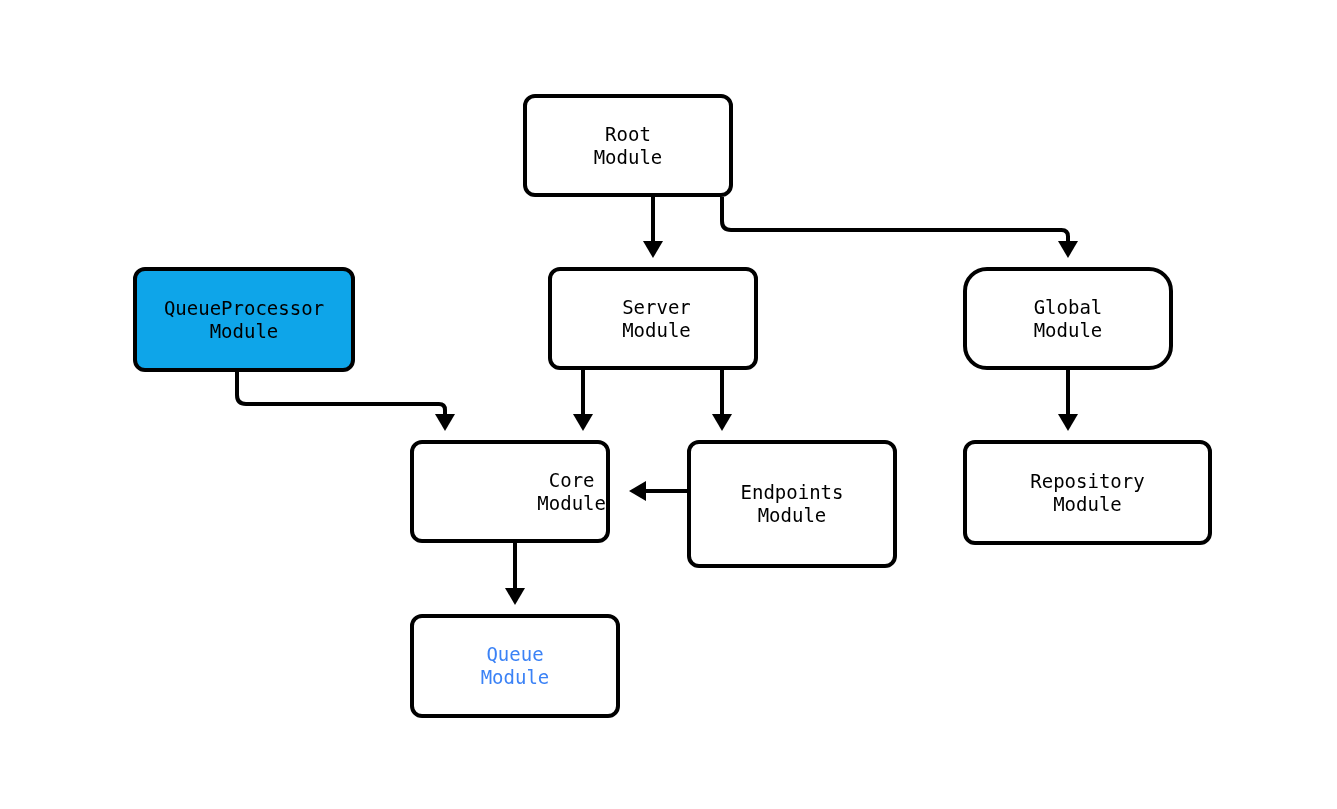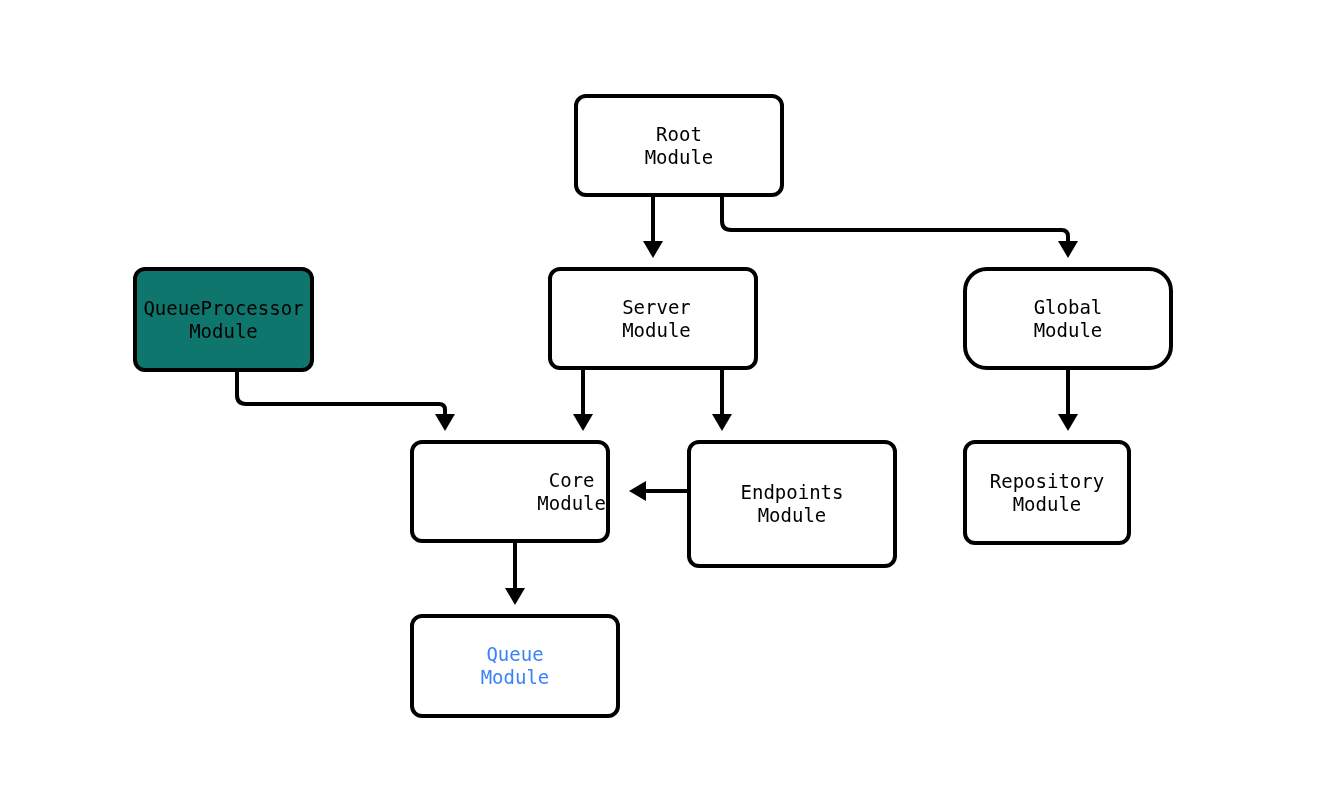--- a/index.html
+++ b/index.html
@@ -81,45 +81,45 @@
         <path d="M 1068 370 L 1068 416" fill="none" stroke="#000000" stroke-width="4" stroke-linecap="butt" stroke-linejoin="round"></path>
         <polygon points="1058,414 1078,414 1068,431" fill="#000000"></polygon>
       </g>
       <g>
         <path d="M 515 543 L 515 590" fill="none" stroke="#000000" stroke-width="4" stroke-linecap="butt" stroke-linejoin="round"></path>
         <polygon points="505,588 525,588 515,605" fill="#000000"></polygon>
       </g>
     </svg>
 
   <div id="node-layer">
-      <div class="node" style="left: 574px; top: 94px; width: 210px; height: 103px; border-color: rgb(0, 0, 0); background: rgb(255, 255, 255); border-width: 4px;">
+      <div class="node" style="left: 523px; top: 94px; width: 210px; height: 103px; border-color: rgb(0, 0, 0); background: rgb(255, 255, 255); border-width: 4px;">
         <div class="node-label" style="color: rgb(0, 0, 0);">Root
 Module</div>
       </div>
-      <div class="node" style="left: 133px; top: 267px; width: 181px; height: 105px; border-color: rgb(0, 0, 0); background: #0f766e; border-width: 4px;">
+      <div class="node" style="left: 133px; top: 267px; width: 222px; height: 105px; border-color: rgb(0, 0, 0); background: #0ea5e9; border-width: 4px;">
         <div class="node-label" style="color: rgb(0, 0, 0);">QueueProcessor
 Module</div>
       </div>
       <div class="node" style="left: 548px; top: 267px; width: 210px; height: 103px; border-color: rgb(0, 0, 0); background: rgb(255, 255, 255); border-width: 4px; padding-left: 7px;">
         <div class="node-label" style="color: rgb(0, 0, 0);">Server
 Module</div>
       </div>
       <div class="node" style="left: 963px; top: 267px; width: 210px; height: 103px; border-color: rgb(0, 0, 0); background: rgb(255, 255, 255); border-width: 4px; border-radius: 24px;">
         <div class="node-label" style="color: rgb(0, 0, 0);">Global
 Module</div>
       </div>
       <div class="node" style="left: 410px; top: 440px; width: 200px; height: 103px; border-color: rgb(0, 0, 0); background: rgb(255, 255, 255); border-width: 4px; justify-content: flex-end;">
         <div class="node-label" style="color: rgb(0, 0, 0);">Core
 Module</div>
       </div>
       <div class="node" style="left: 687px; top: 440px; width: 210px; height: 128px; border-color: rgb(0, 0, 0); background: rgb(255, 255, 255); border-width: 4px;">
         <div class="node-label" style="color: rgb(0, 0, 0);">Endpoints
 Module</div>
       </div>
-      <div class="node" style="left: 963px; top: 440px; width: 168px; height: 105px; border-color: rgb(0, 0, 0); background: rgb(255, 255, 255); border-width: 4px;">
+      <div class="node" style="left: 963px; top: 440px; width: 249px; height: 105px; border-color: rgb(0, 0, 0); background: rgb(255, 255, 255); border-width: 4px;">
         <div class="node-label" style="color: rgb(0, 0, 0);">Repository
 Module</div>
       </div>
       <div class="node" style="left: 410px; top: 614px; width: 210px; height: 104px; border-color: rgb(0, 0, 0); background: rgb(255, 255, 255); border-width: 4px;">
         <div class="node-label" style="color: #3b82f6;">Queue
 Module</div>
       </div>
     </div>
 
 </div>

